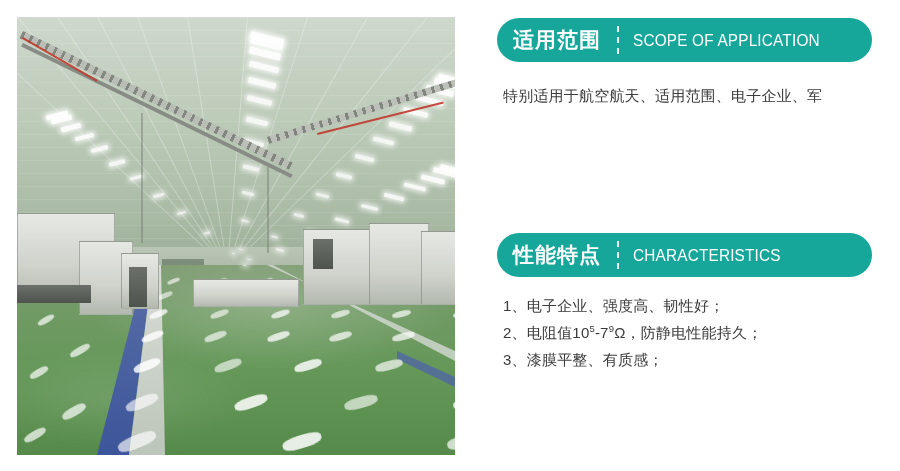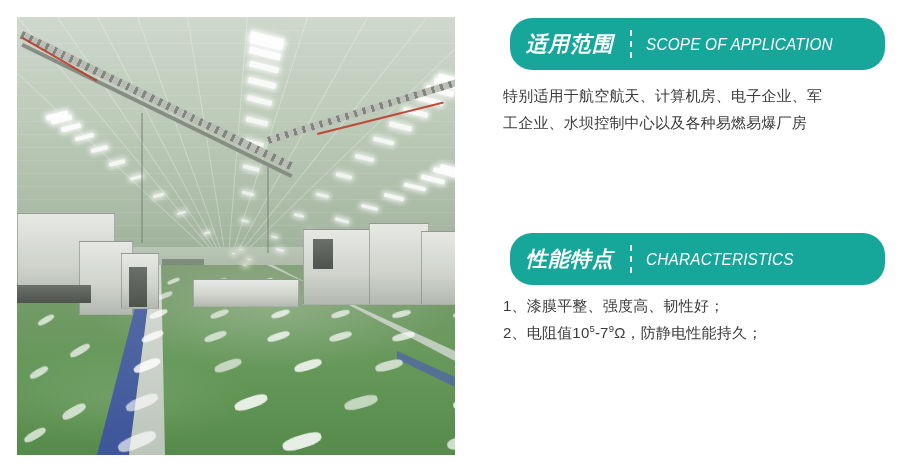--- a/index.html
+++ b/index.html
@@ -202,28 +202,27 @@
   .content {
     position: absolute;
     left: 497px;
     top: 0;
     width: 380px;
     height: 471px;
   }
 
   .banner {
     position: absolute;
-    left: 13px;
+    left: 0;
     width: 375px;
-    height: 52px;
+    height: 44px;
     background: #16a79a;
     border-radius: 22px;
     display: flex;
     align-items: center;
-    font-style: italic;
   }
   .banner-1 { top: 18px; }
   .banner-2 { top: 233px; }
 
   .banner-cn {
     color: #ffffff;
     font-size: 21px;
     font-weight: bold;
     letter-spacing: 1px;
     margin-left: 16px;
@@ -420,33 +419,35 @@
 
   <div class="content">
 
     <div class="banner banner-1">
       <span class="banner-cn">适用范围</span>
       <span class="banner-divider"></span>
       <span class="banner-en">SCOPE OF APPLICATION</span>
     </div>
 
     <div class="body-text body-1">
-      <div>特别适用于航空航天、计算机房、电子企业、军</div>
-      <div>工企业、水坝控制中心以及各种易燃易爆厂房</div>
+      <div>特别适用于航空航天、适用范围、电子企业、军</div>
     </div>
 
     <div class="banner banner-2">
       <span class="banner-cn">性能特点</span>
       <span class="banner-divider"></span>
       <span class="banner-en">CHARACTERISTICS</span>
     </div>
 
     <div class="body-text body-2">
       <div class="li">
-        <span>1、</span><span>漆膜平整、强度高、韧性好；</span>
+        <span>1、</span><span>电子企业、强度高、韧性好；</span>
       </div>
       <div class="li">
         <span>2、</span><span>电阻值10</span><sup>5</sup><span>-7</span><sup>9</sup><span>Ω，防静电性能持久；</span>
       </div>
+      <div class="li">
+        <span>3、</span><span>漆膜平整、有质感；</span>
+      </div>
     </div>
 
   </div>
 </div>
 
 </body></html>

